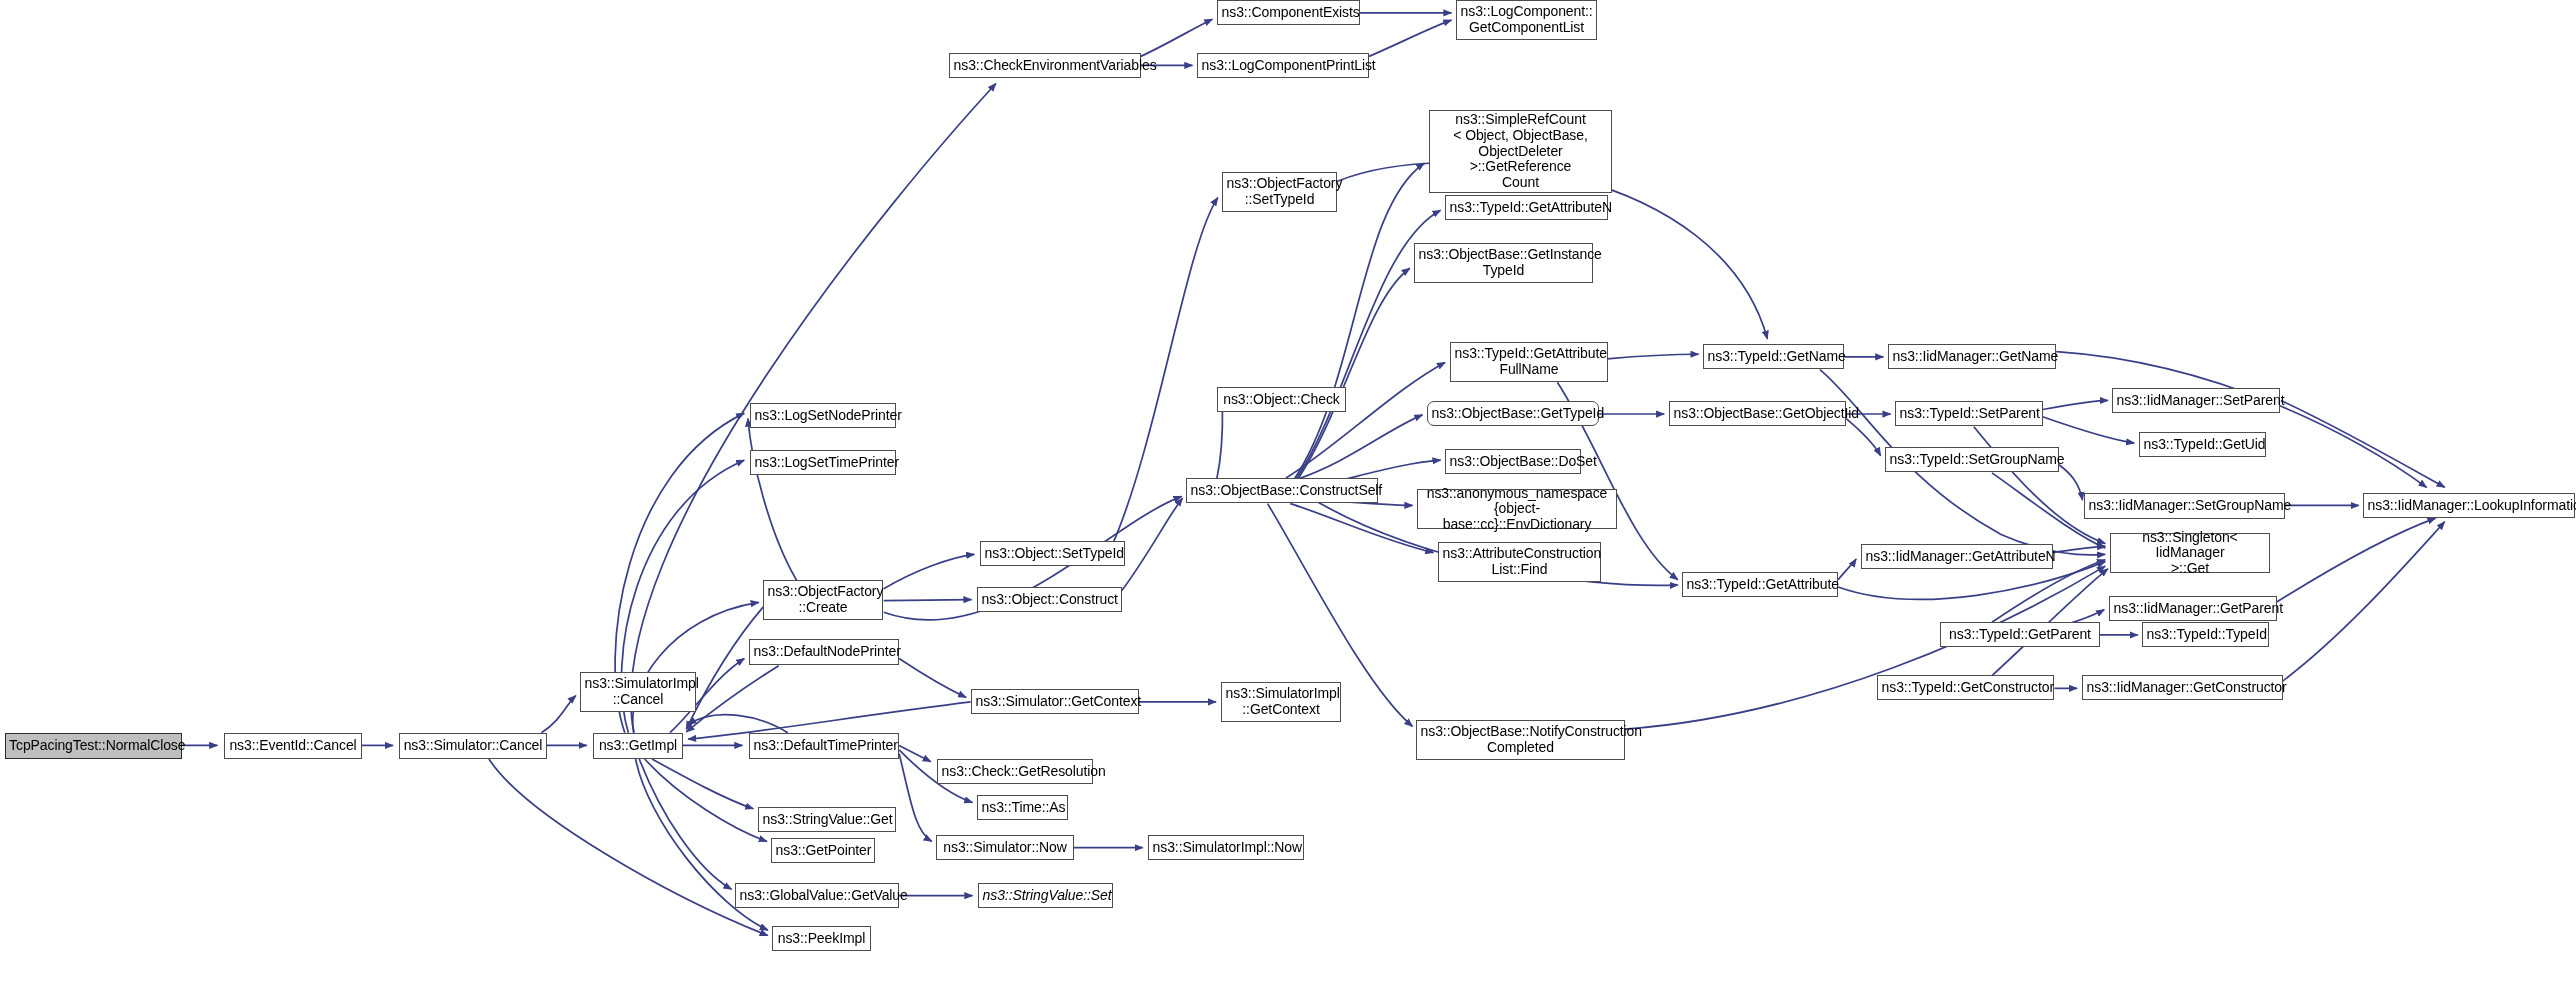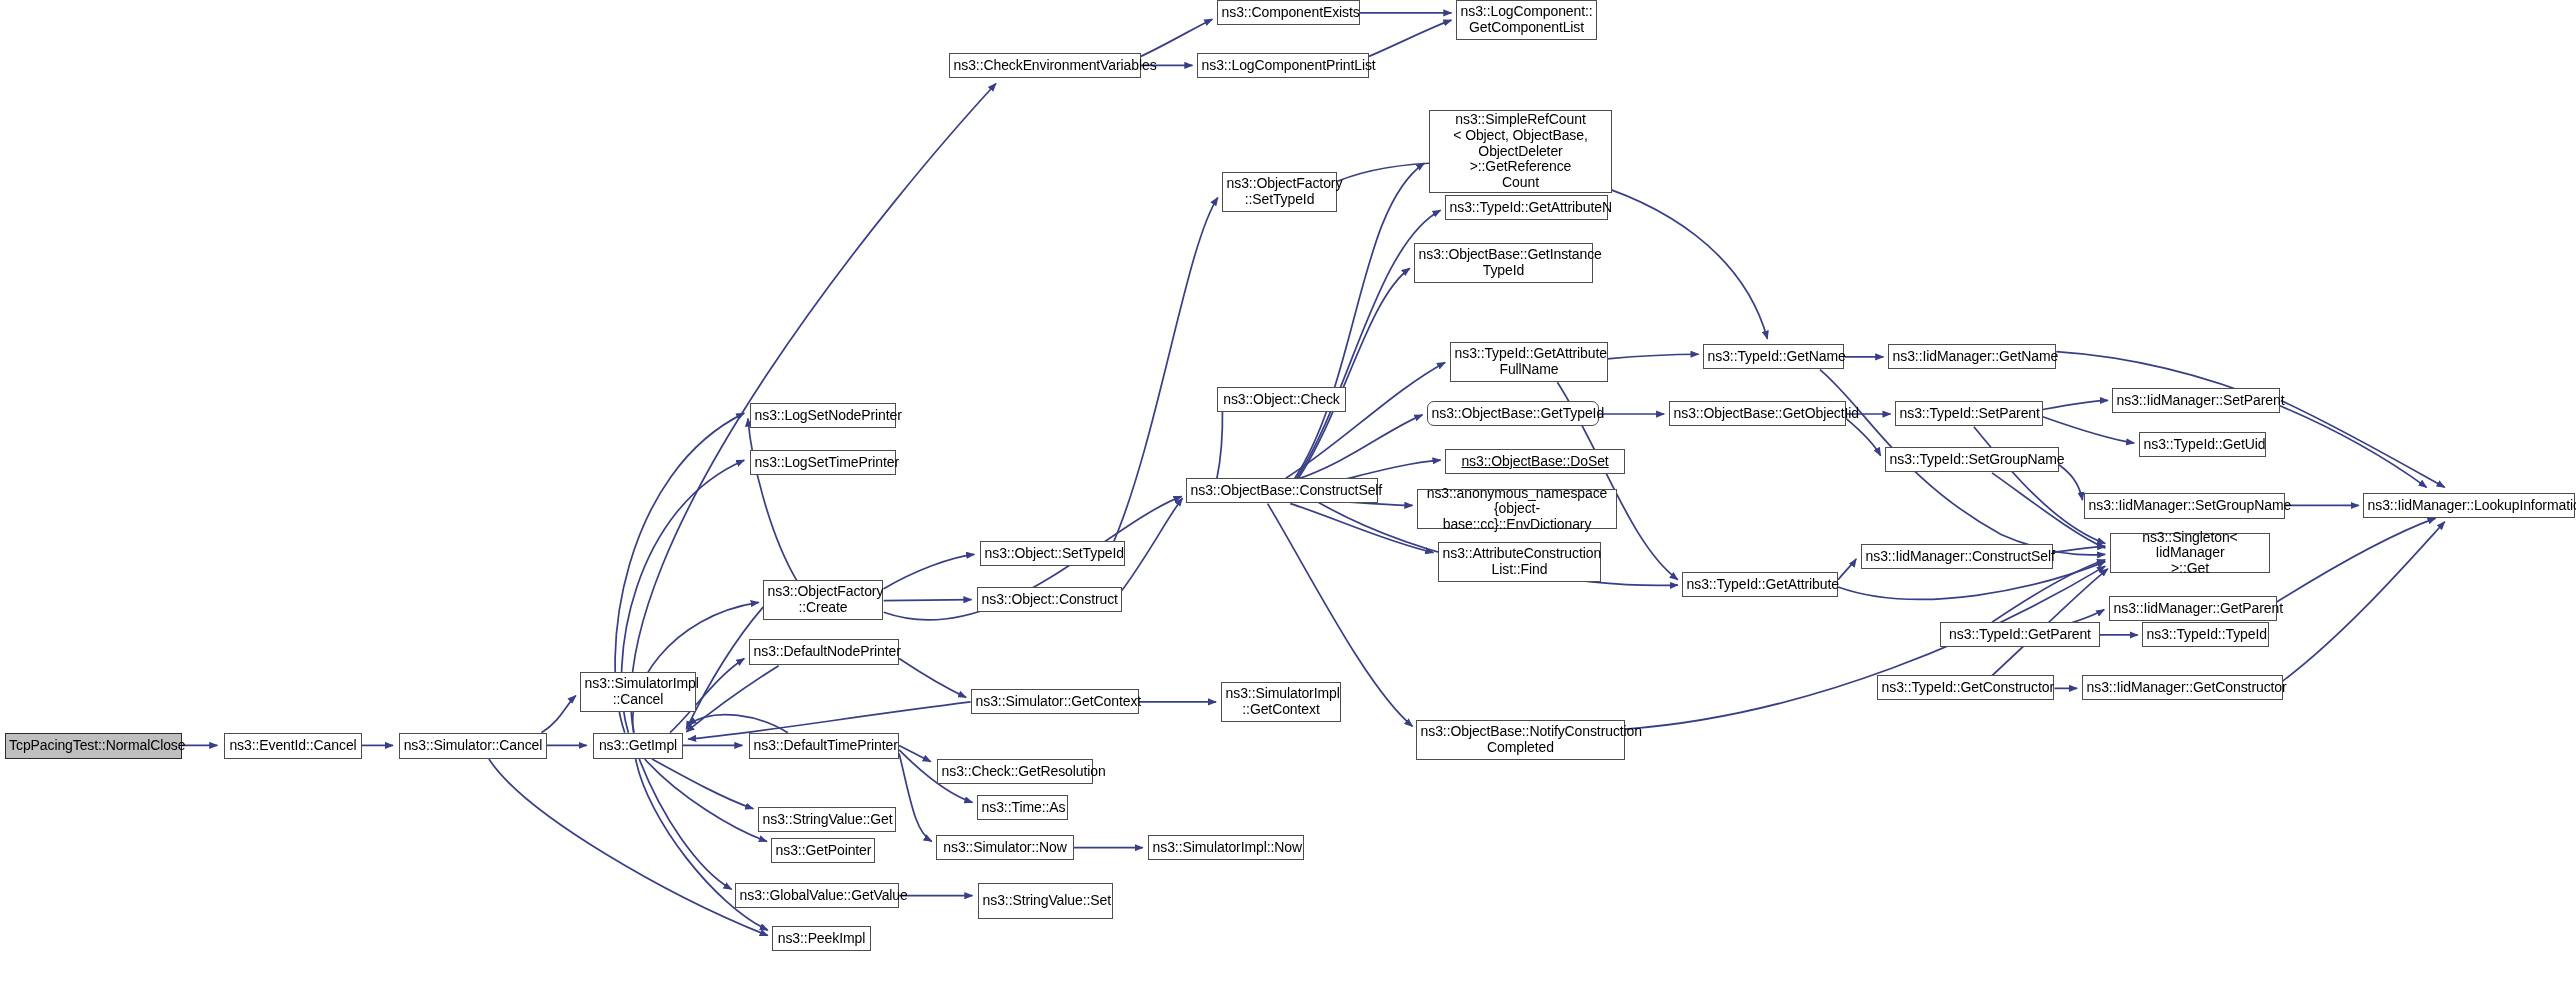--- a/index.html
+++ b/index.html
@@ -126,21 +126,21 @@
       <div class="node" style="left: 750px; top: 450px; width: 146px; height: 25px;"><span>ns3::LogSetTimePrinter</span></div>
       <div class="node" style="left: 750px; top: 403px; width: 146px; height: 25px;"><span>ns3::LogSetNodePrinter</span></div>
       <div class="node" style="left: 758px; top: 807px; width: 138px; height: 25px;"><span>ns3::StringValue::Get</span></div>
       <div class="node" style="left: 771px; top: 838px; width: 104px; height: 25px;"><span>ns3::GetPointer</span></div>
       <div class="node" style="left: 735px; top: 883px; width: 164px; height: 25px;"><span>ns3::GlobalValue::GetValue</span></div>
       <div class="node" style="left: 772px; top: 926px; width: 99px; height: 25px;"><span>ns3::PeekImpl</span></div>
       <div class="node" style="left: 937px; top: 759px; width: 156px; height: 25px;"><span>ns3::Check::GetResolution</span></div>
       <div class="node" style="left: 977px; top: 795px; width: 91px; height: 25px;"><span>ns3::Time::As</span></div>
       <div class="node" style="left: 936px; top: 835px; width: 138px; height: 25px;"><span>ns3::Simulator::Now</span></div>
       <div class="node" style="left: 1148px; top: 835px; width: 156px; height: 25px;"><span>ns3::SimulatorImpl::Now</span></div>
-      <div class="node" style="left: 978px; top: 883px; width: 135px; height: 36px;"><span>ns3::StringValue::Set</span></div>
+      <div class="node" style="left: 978px; top: 883px; width: 135px; height: 25px; font-style: italic;"><span>ns3::StringValue::Set</span></div>
       <div class="node" style="left: 971px; top: 689px; width: 168px; height: 25px;"><span>ns3::Simulator::GetContext</span></div>
       <div class="node" style="left: 1221px; top: 682px; width: 120px; height: 40px;"><span>ns3::SimulatorImpl
 ::GetContext</span></div>
       <div class="node" style="left: 980px; top: 541px; width: 145px; height: 25px;"><span>ns3::Object::SetTypeId</span></div>
       <div class="node" style="left: 977px; top: 587px; width: 145px; height: 25px;"><span>ns3::Object::Construct</span></div>
       <div class="node" style="left: 1186px; top: 478px; width: 192px; height: 25px;"><span>ns3::ObjectBase::ConstructSelf</span></div>
       <div class="node" style="left: 1217px; top: 387px; width: 129px; height: 25px;"><span>ns3::Object::Check</span></div>
       <div class="node" style="left: 1222px; top: 172px; width: 115px; height: 40px;"><span>ns3::ObjectFactory
 ::SetTypeId</span></div>
       <div class="node" style="left: 949px; top: 53px; width: 192px; height: 25px; justify-content: center;"><span>ns3::CheckEnvironmentVariables</span></div>
@@ -151,32 +151,32 @@
       <div class="node" style="left: 1429px; top: 110px; width: 183px; height: 83px;"><span>ns3::SimpleRefCount
 &lt; Object, ObjectBase,
 ObjectDeleter &gt;::GetReference
 Count</span></div>
       <div class="node" style="left: 1445px; top: 195px; width: 163px; height: 25px;"><span>ns3::TypeId::GetAttributeN</span></div>
       <div class="node" style="left: 1414px; top: 243px; width: 179px; height: 40px;"><span>ns3::ObjectBase::GetInstance
 TypeId</span></div>
       <div class="node" style="left: 1450px; top: 342px; width: 158px; height: 40px;"><span>ns3::TypeId::GetAttribute
 FullName</span></div>
       <div class="node" style="left: 1427px; top: 401px; width: 172px; height: 25px; border-radius: 7px;"><span>ns3::ObjectBase::GetTypeId</span></div>
-      <div class="node" style="left: 1445px; top: 449px; width: 180px; height: 25px; text-decoration: underline;"><span>ns3::ObjectBase::DoSet</span></div>
+      <div class="node" style="left: 1445px; top: 449px; width: 136px; height: 25px;"><span>ns3::ObjectBase::DoSet</span></div>
       <div class="node" style="left: 1417px; top: 489px; width: 200px; height: 40px;"><span>ns3::anonymous_namespace
 {object-base::cc}::EnvDictionary</span></div>
       <div class="node" style="left: 1438px; top: 542px; width: 163px; height: 40px;"><span>ns3::AttributeConstruction
 List::Find</span></div>
       <div class="node" style="left: 1703px; top: 344px; width: 141px; height: 25px;"><span>ns3::TypeId::GetName</span></div>
       <div class="node" style="left: 1669px; top: 401px; width: 177px; height: 25px;"><span>ns3::ObjectBase::GetObjectIid</span></div>
       <div class="node" style="left: 1682px; top: 572px; width: 156px; height: 25px;"><span>ns3::TypeId::GetAttribute</span></div>
       <div class="node" style="left: 1888px; top: 344px; width: 168px; height: 25px;"><span>ns3::IidManager::GetName</span></div>
       <div class="node" style="left: 1895px; top: 401px; width: 148px; height: 25px;"><span>ns3::TypeId::SetParent</span></div>
       <div class="node" style="left: 1885px; top: 447px; width: 174px; height: 25px;"><span>ns3::TypeId::SetGroupName</span></div>
-      <div class="node" style="left: 1861px; top: 544px; width: 192px; height: 25px;"><span>ns3::IidManager::ConstructSelf</span></div>
+      <div class="node" style="left: 1861px; top: 544px; width: 192px; height: 25px;"><span>ns3::IidManager::GetAttributeN</span></div>
       <div class="node" style="left: 1895px; top: 622px; width: 160px; height: 25px; margin-left: 45px;"><span>ns3::TypeId::GetParent</span></div>
       <div class="node" style="left: 1877px; top: 675px; width: 177px; height: 25px;"><span>ns3::TypeId::GetConstructor</span></div>
       <div class="node" style="left: 2112px; top: 388px; width: 168px; height: 25px;"><span>ns3::IidManager::SetParent</span></div>
       <div class="node" style="left: 2139px; top: 432px; width: 127px; height: 25px;"><span>ns3::TypeId::GetUid</span></div>
       <div class="node" style="left: 2084px; top: 493px; width: 201px; height: 26px;"><span>ns3::IidManager::SetGroupName</span></div>
       <div class="node" style="left: 2110px; top: 533px; width: 160px; height: 40px;"><span>ns3::Singleton&lt; IidManager
 &gt;::Get</span></div>
       <div class="node" style="left: 2109px; top: 596px; width: 168px; height: 25px;"><span>ns3::IidManager::GetParent</span></div>
       <div class="node" style="left: 2142px; top: 622px; width: 127px; height: 25px;"><span>ns3::TypeId::TypeId</span></div>
       <div class="node" style="left: 2082px; top: 675px; width: 201px; height: 25px;"><span>ns3::IidManager::GetConstructor</span></div>

